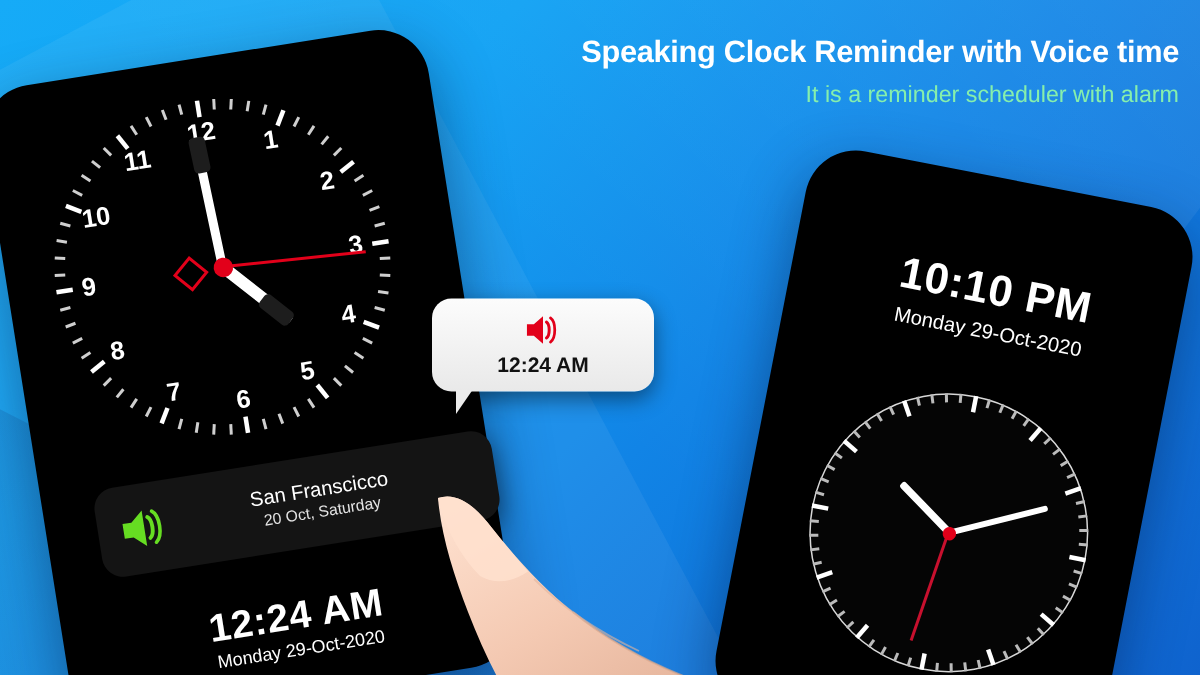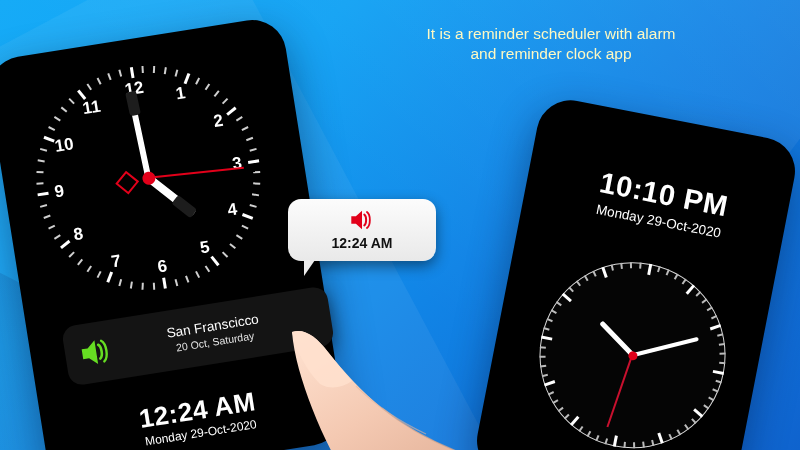--- a/index.html
+++ b/index.html
@@ -19,21 +19,21 @@
   .bg-diag-dark{position:absolute;left:-300px;top:120px;width:900px;height:900px;
     background:linear-gradient(180deg,rgba(0,40,110,.16),rgba(0,40,110,0));
     transform:rotate(27deg);transform-origin:top left;}
   .bg-wedge{position:absolute;left:-40px;bottom:-320px;width:620px;height:620px;
     background:rgba(255,255,255,.06);transform:rotate(-28deg);transform-origin:bottom left;}
 
   
   .headline-wrap{position:absolute;top:24px;right:14px;width:470px;text-align:right;z-index:40;}
   .headline{color:#fff;font-weight:bold;font-size:20.5px;line-height:1.12;
     letter-spacing:-.2px;margin:0 0 7px 0;white-space:nowrap;}
-  .subline{color:#fef9c3;font-size:15.5px;line-height:1.3;margin:0;font-weight:400;text-align:center;}
+  .subline{color:#86efac;font-size:15.5px;line-height:1.3;margin:0;font-weight:400;}
 
   
   .phone{position:absolute;background:#000;border-radius:34px;
     box-shadow:0 14px 40px rgba(0,20,60,.45);}
   .phone-screen{position:absolute;inset:6px;background:#000;border-radius:29px;overflow:hidden;}
 
   #phone-left{left:16px;top:36px;width:300px;height:430px;transform:rotate(-9deg);z-index:10;}
   #phone-right{left:505px;top:116px;width:262px;height:380px;transform:rotate(11deg);z-index:8;}
 
   
@@ -111,22 +111,22 @@
 <body>
 
 <div id="stage">
 
   <div class="bg-base"></div>
   <div class="bg-diag-light"></div>
   <div class="bg-diag-dark"></div>
   <div class="bg-wedge"></div>
 
   <div class="headline-wrap">
+    <h1 class="headline">Speaking Clock Reminder with Voice time</h1>
     <p class="subline">It is a reminder scheduler with alarm</p>
-    <p class="subline">and reminder clock app</p>
   </div>
 
   <div class="phone" id="phone-right">
     <div class="phone-screen">
 
       <div class="digital" id="digital-right">
         <div class="dig-time">10:10 PM</div>
         <div class="dig-date">Monday 29-Oct-2020</div>
       </div>
 

